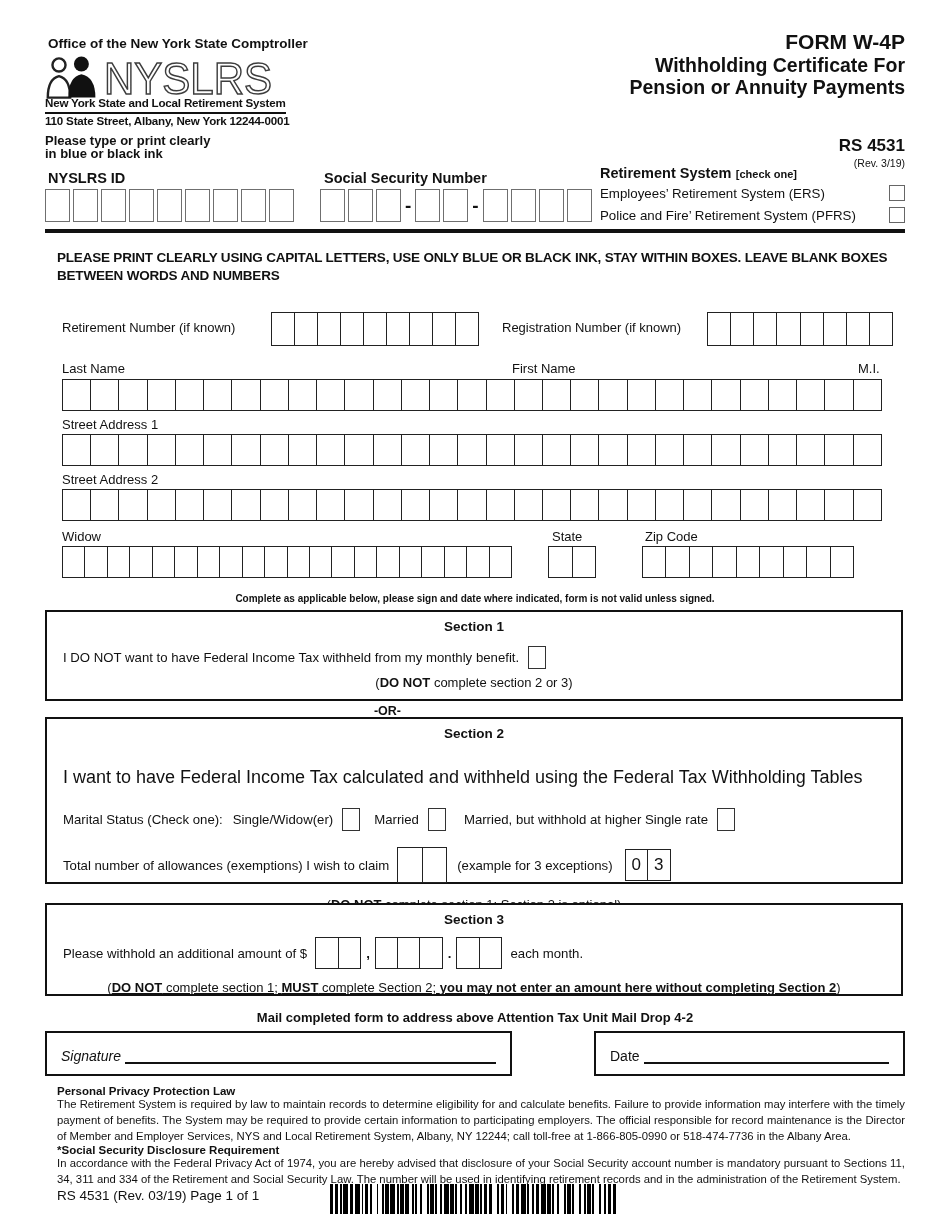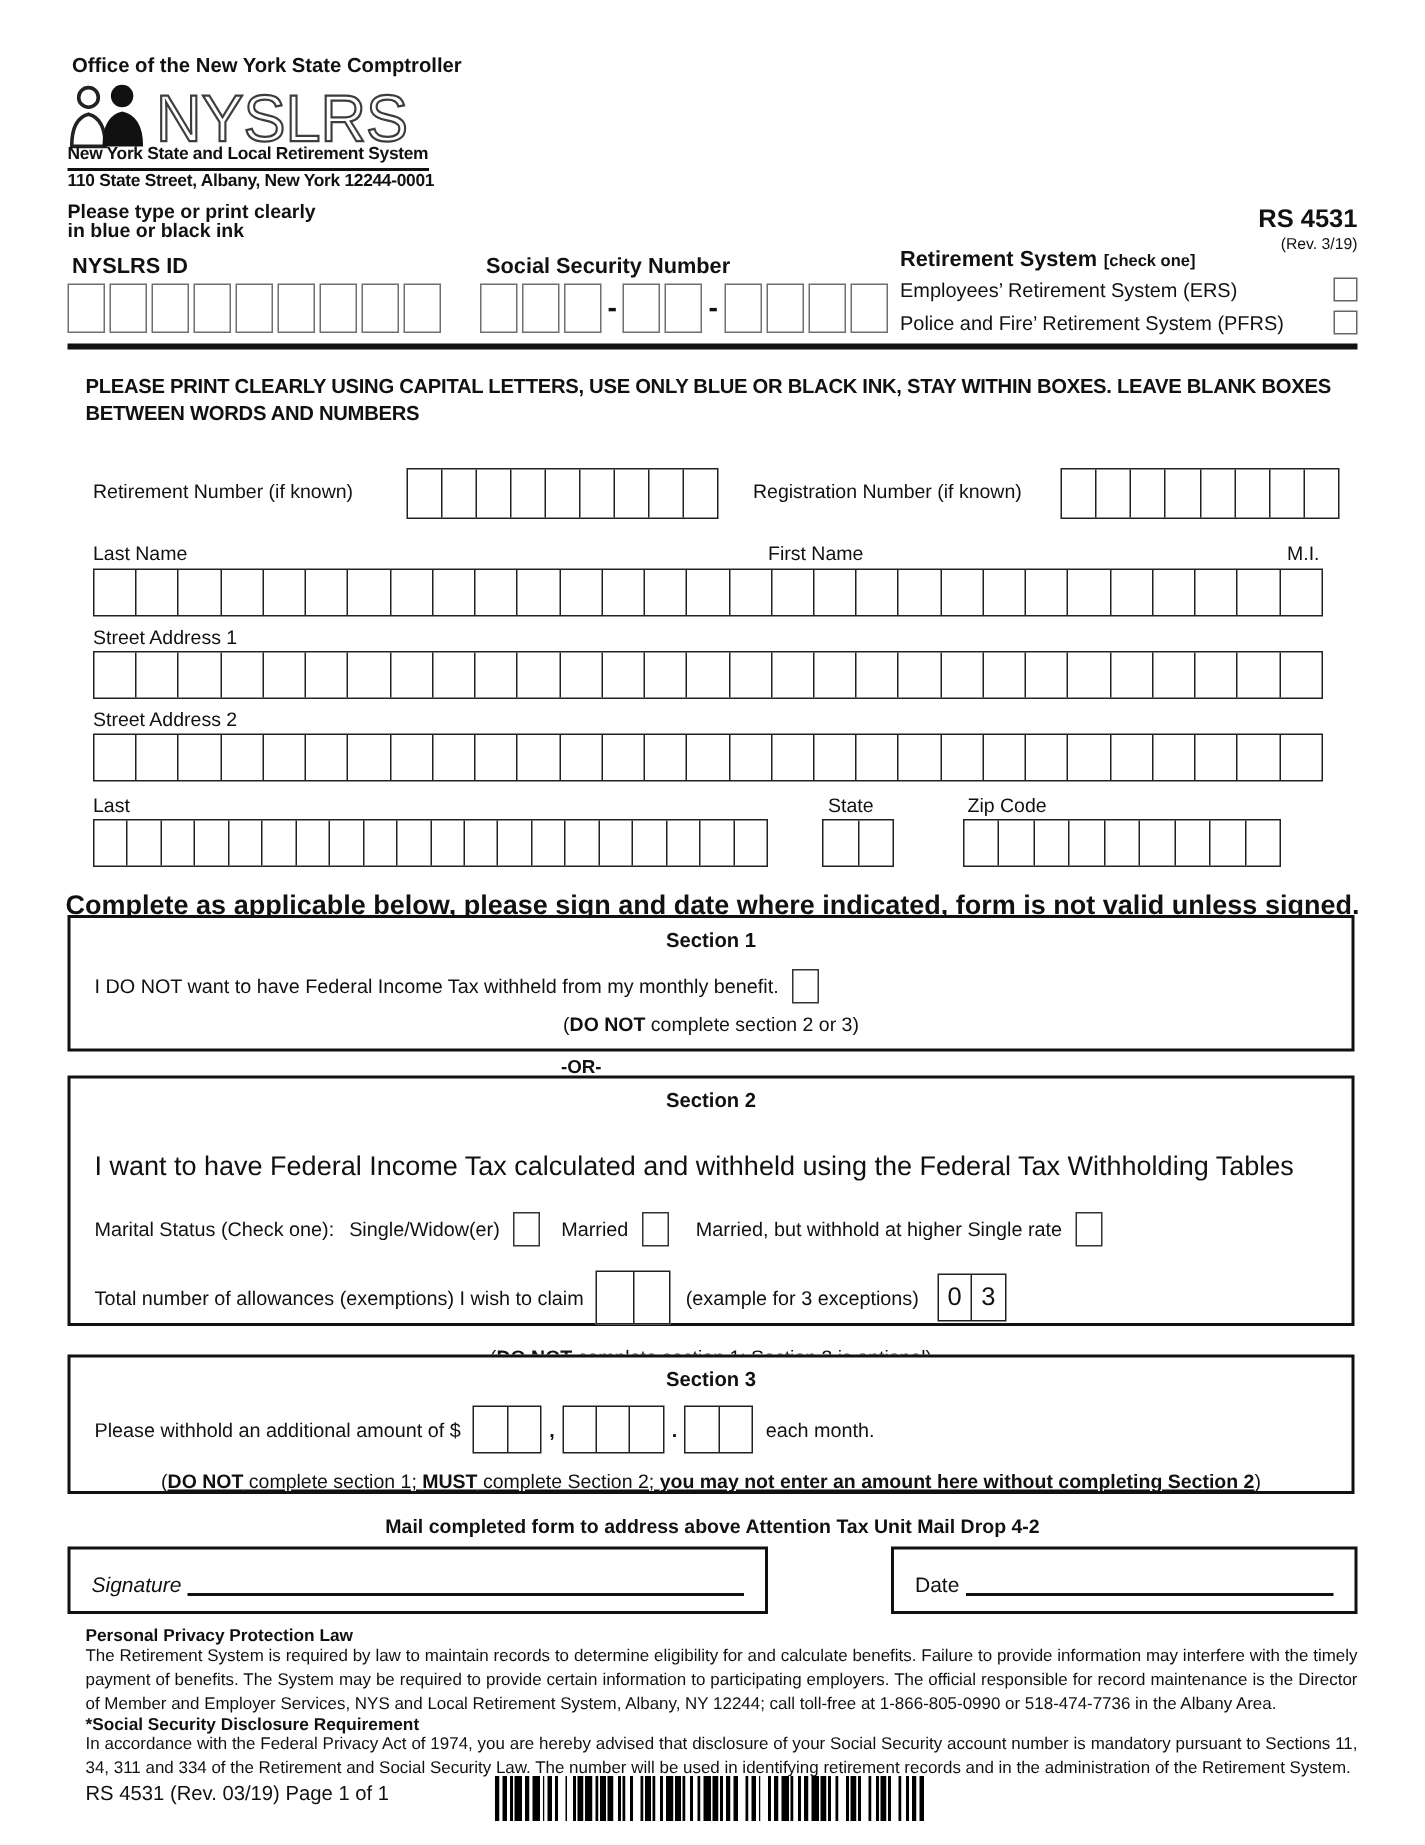--- a/index.html
+++ b/index.html
@@ -59,20 +59,25 @@
       <text x="0" y="38" font-family="Liberation Sans, sans-serif" font-size="44" font-weight="normal" fill="#ffffff" stroke="#3d3d3d" stroke-width="1.5" textLength="168" lengthAdjust="spacingAndGlyphs">NYSLRS</text>
     </svg>
   </div>
 
   <div class="abs b" style="left:45px;top:96px;font-size:11.6px;letter-spacing:-0.2px;border-bottom:2.5px solid #111;padding-bottom:3px;">New York State and Local Retirement System</div>
   <div class="abs b" style="left:45px;top:114px;font-size:11.6px;letter-spacing:-0.2px;">110 State Street, Albany, New York 12244-0001</div>
   <div class="abs b" style="left:45px;top:133px;font-size:13px;">Please type or print clearly</div>
   <div class="abs b" style="left:45px;top:146px;font-size:13px;">in blue or black ink</div>
 
 
+  <div class="abs rt" style="right:45px;top:30px;width:400px;line-height:1.13;">
+    <div class="b" style="font-size:21px;">FORM W-4P</div>
+    <div class="b" style="font-size:19.5px;">Withholding Certificate For</div>
+    <div class="b" style="font-size:19.5px;">Pension or Annuity Payments</div>
+  </div>
   <div class="abs rt b" style="right:45px;top:136px;font-size:17px;">RS 4531</div>
   <div class="abs rt" style="right:45px;top:157px;font-size:10.5px;">(Rev. 3/19)</div>
 
   <div class="abs b" style="left:48px;top:170px;font-size:14.5px;">NYSLRS ID</div>
   <div class="abs b" style="left:324px;top:170px;font-size:14.5px;">Social Security Number</div>
 
   <div class="abs boxes" style="left:45px;top:189px;">
       <span class="cell"></span>
       <span class="cell"></span>
       <span class="cell"></span>
@@ -241,21 +246,21 @@
       <span class="cell"></span>
       <span class="cell"></span>
       <span class="cell"></span>
       <span class="cell"></span>
       <span class="cell"></span>
       <span class="cell"></span>
       <span class="cell"></span>
       <span class="cell"></span>
     </div>
 
-  <div class="abs lbl" style="left:62px;top:529px;">Last</div>
+  <div class="abs lbl" style="left:62px;top:529px;">Widow</div>
   <div class="abs lbl" style="left:552px;top:529px;">State</div>
   <div class="abs lbl" style="left:645px;top:529px;">Zip Code</div>
   <div class="abs cellgrid" style="left:62px;top:546px;width:450px;height:32px;">
       <span class="cell"></span>
       <span class="cell"></span>
       <span class="cell"></span>
       <span class="cell"></span>
       <span class="cell"></span>
       <span class="cell"></span>
       <span class="cell"></span>
@@ -282,21 +287,21 @@
       <span class="cell"></span>
       <span class="cell"></span>
       <span class="cell"></span>
       <span class="cell"></span>
       <span class="cell"></span>
       <span class="cell"></span>
       <span class="cell"></span>
       <span class="cell"></span>
     </div>
 
-  <div class="abs ctr b" style="left:0;top:593px;width:950px;font-size:18px;">Complete as applicable below, please sign and date where indicated, form is not valid unless signed.</div>
+  <div class="abs ctr b" style="left:0;top:593px;width:950px;font-size:10px;">Complete as applicable below, please sign and date where indicated, form is not valid unless signed.</div>
 
   <div class="secbox" style="top:610px;height:91px;">
     <div class="sec-title">Section 1</div>
     <div class="fieldrow" style="margin:12px 0 0 16px;gap:9px;">
       <span style="font-size:13.2px;">I DO NOT want to have Federal Income Tax withheld from my monthly benefit.</span>
       <span class="chk2"></span>
     </div>
     <div class="note" style="margin-top:6px;">
       <span>(</span><span class="b">DO NOT</span><span> complete section 2 or 3)</span>
     </div>

